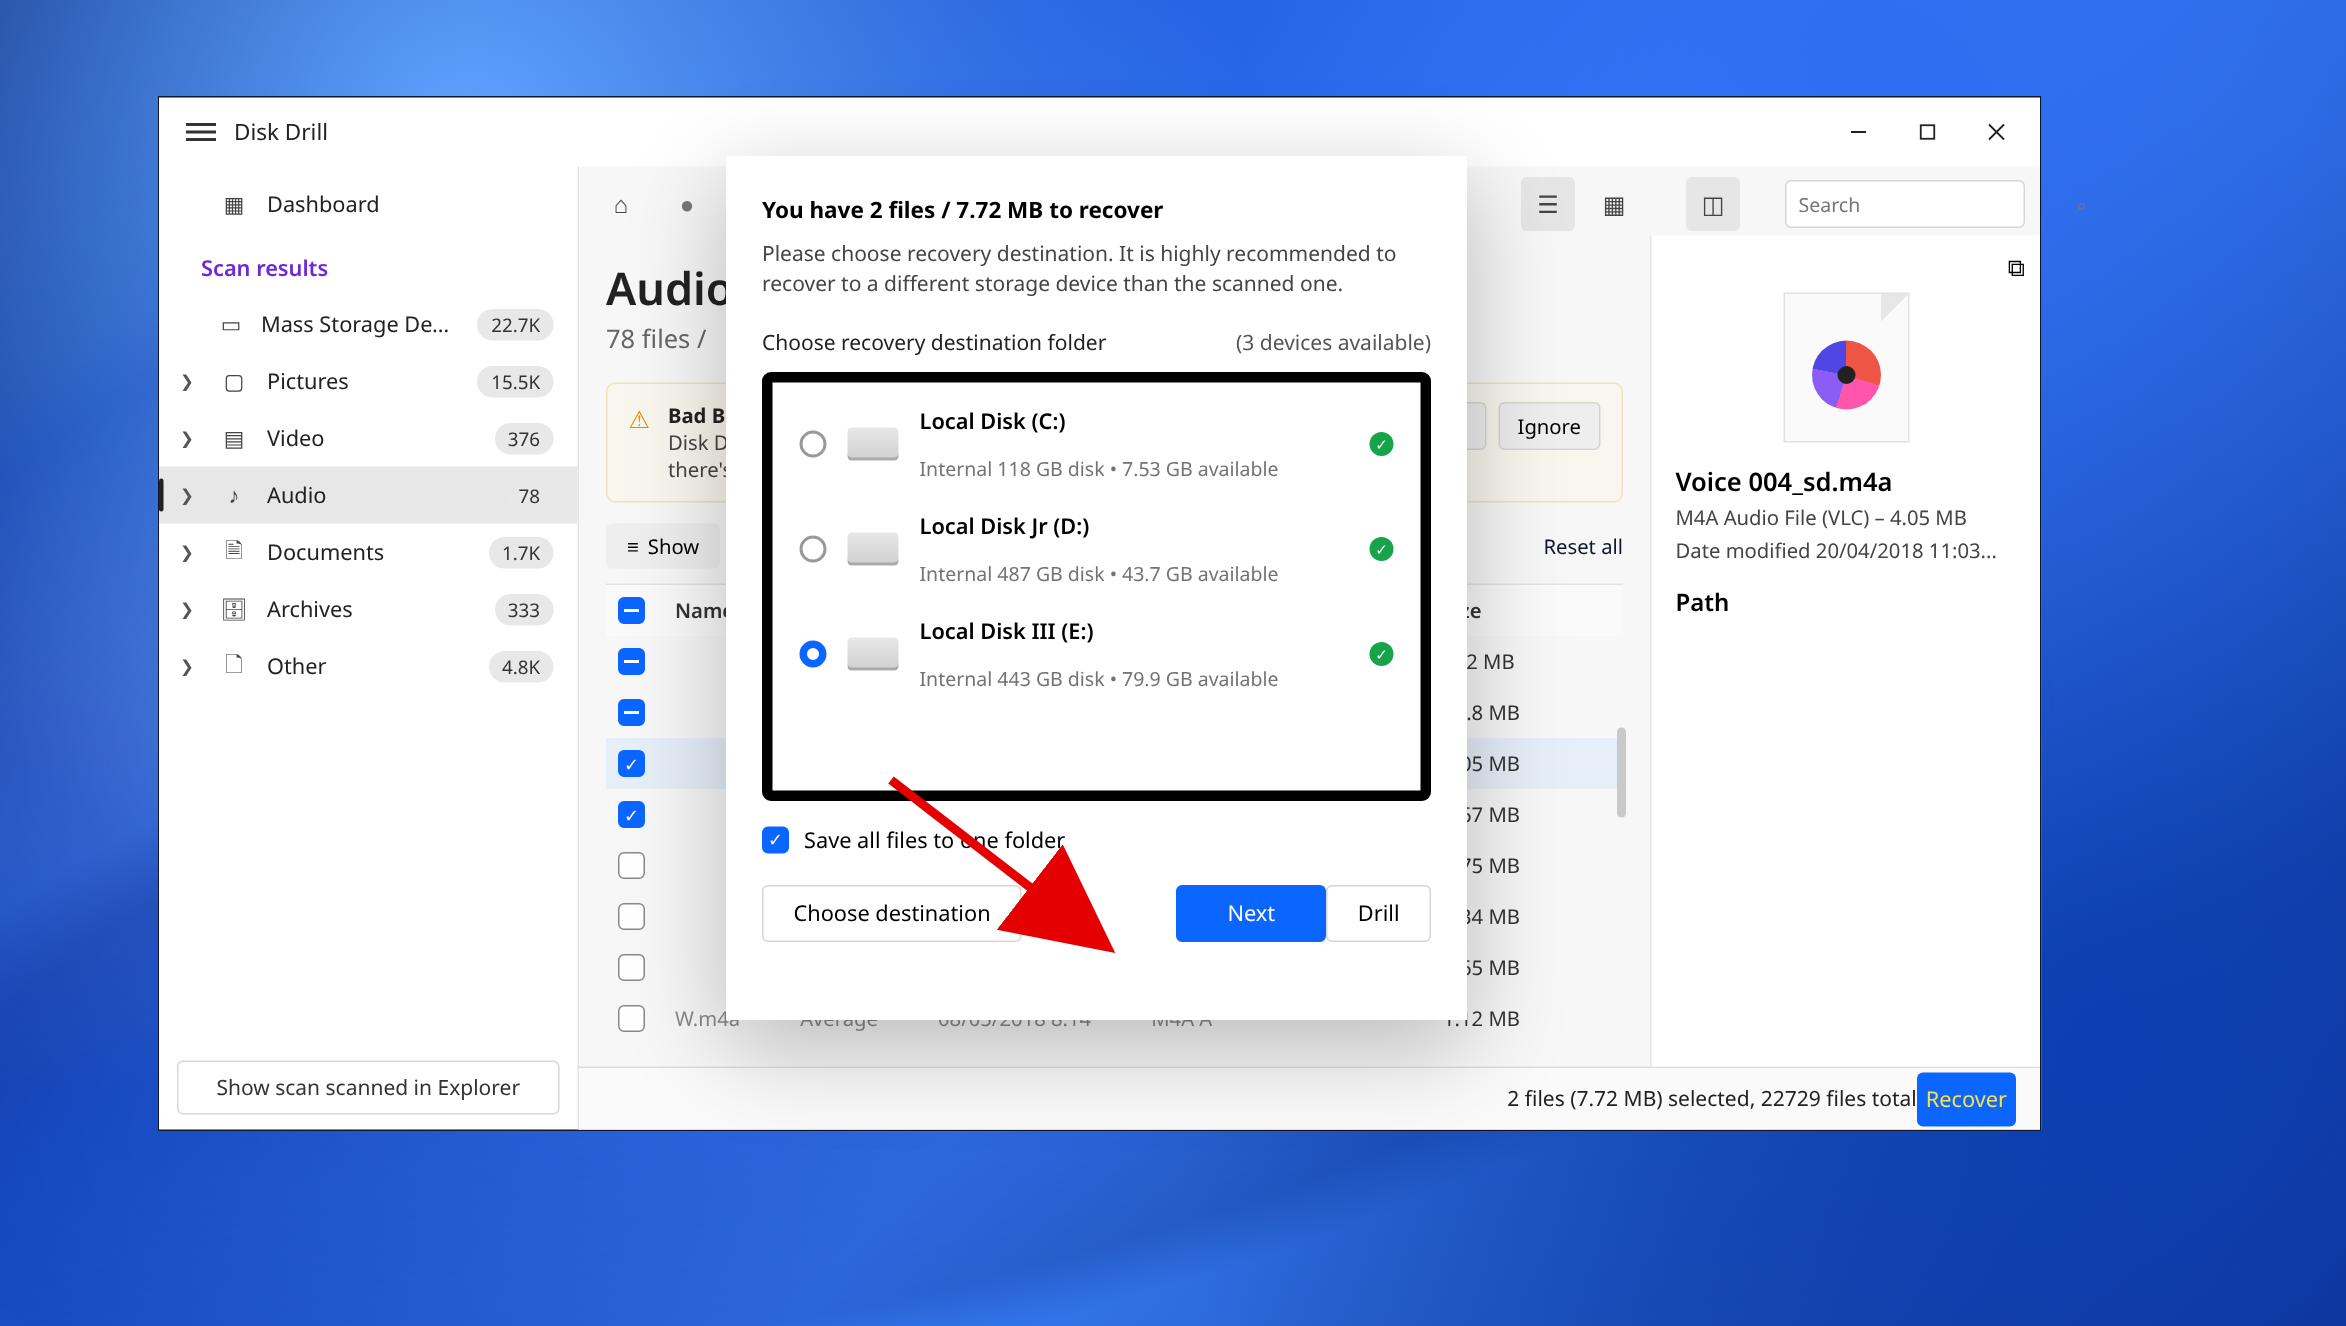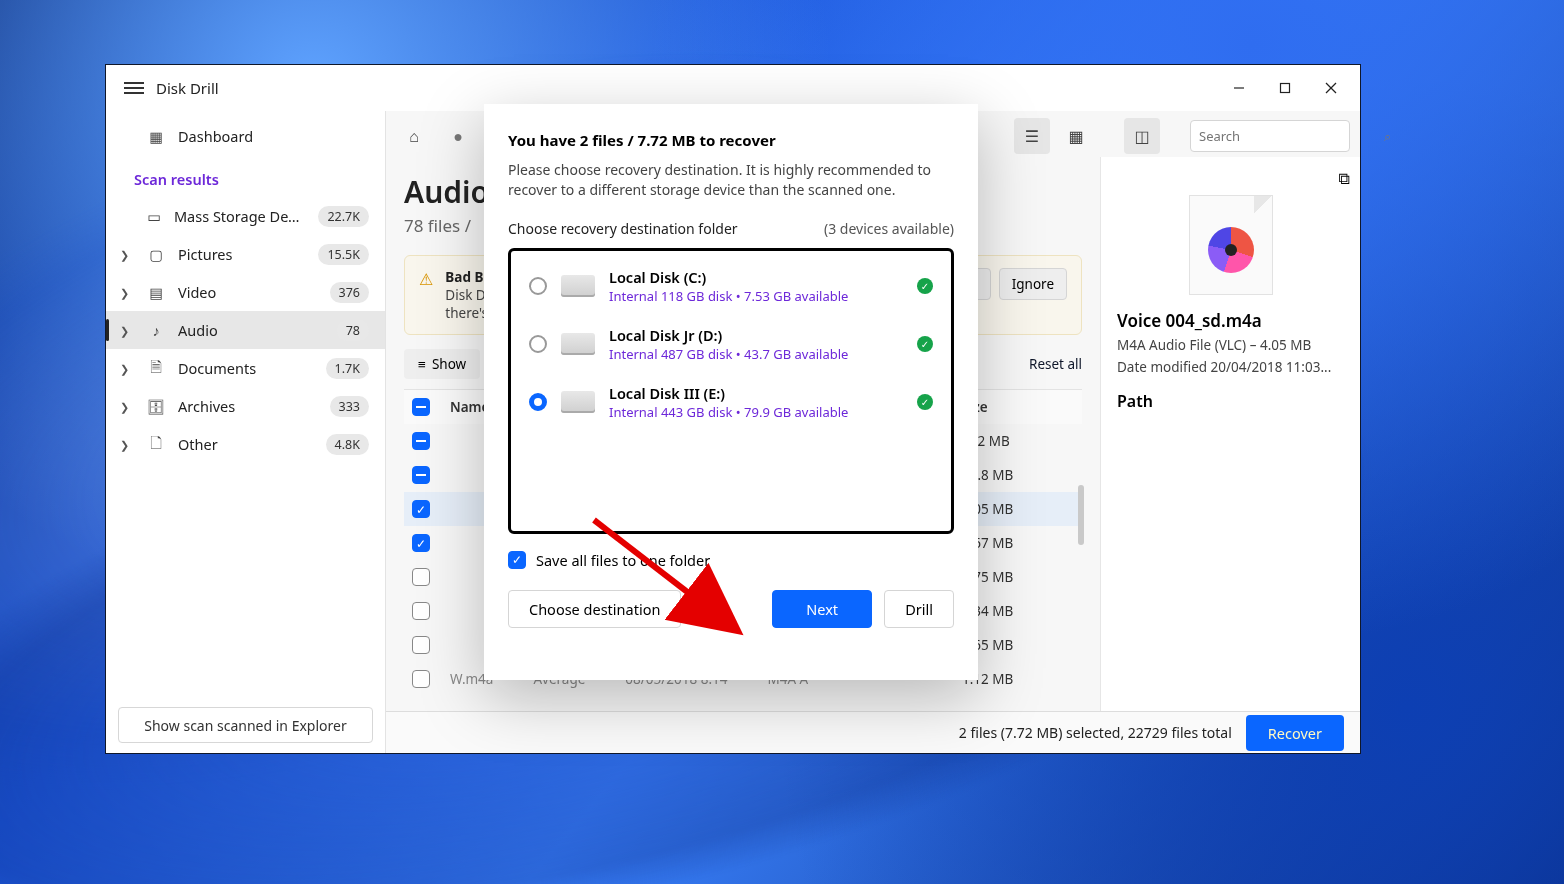--- a/index.html
+++ b/index.html
@@ -94,43 +94,43 @@
 .preview .pop { position:absolute; right:10px; top:10px;}
 .preview .thumb { width:84px; height:100px; margin:24px auto 14px; background:#fafafa; border:1px solid #e2e2e2; position:relative;}
 .preview .thumb::after{content:"";position:absolute;right:0;top:0;width:18px;height:18px;background:linear-gradient(135deg,#e7e7e7 50%, transparent 50%);}
 .preview .thumb .disc{position:absolute;left:50%;top:55%;transform:translate(-50%,-50%);width:46px;height:46px;border-radius:50%;background:conic-gradient(#e54 0 30%, #f5a 30% 55%, #8b5cf6 55% 78%, #4f46e5 78% 100%);}
 .preview .thumb .disc::after{content:"";position:absolute;left:50%;top:50%;transform:translate(-50%,-50%);width:12px;height:12px;border-radius:50%;background:#222;}
 .preview h3 { font-size:17px; font-weight:600;}
 .preview .meta { font-size:13.5px; color:#444; margin-top:4px;}
 .preview .sec { margin-top:14px; font-weight:600; font-size:16px;}
 .preview .path { font-size:13px; color:#666; margin-top:2px; line-height:1.35;}
 
-.statusbar { height:42px; border-top:1px solid #ddd; background:#fafafa; display:flex; align-items:center; padding:0 16px; gap:14px;justify-content:space-between;}
+.statusbar { height:42px; border-top:1px solid #ddd; background:#fafafa; display:flex; align-items:center; padding:0 16px; justify-content:space-between;}
 .statusbar .txt { margin-left:auto; font-size:14px; color:#222;}
-.statusbar .recover { background:#0a66ff; color:#fef9c3; border-radius:4px; padding:8px 22px; font-size:14.5px;}
+.statusbar .recover { background:#0a66ff; color:#fde047; border-radius:4px; padding:8px 6px; font-size:14.5px;}
 .modal {
   position:absolute; left:484px; top:104px; width:494px; height:576px;
   background:#fff; box-shadow:0 18px 60px rgba(0,0,0,.25);
   padding:26px 24px 18px; display:flex; flex-direction:column;
 }
 .modal h2 { font-size:15px; font-weight:700;}
 .modal .desc { font-size:14px; color:#444; margin-top:10px; line-height:1.45;}
 .modal .rowhead { display:flex; justify-content:space-between; margin-top:18px; font-size:14px; color:#222;}
 .modal .rowhead .right{color:#555;}
-.devlist { margin-top:10px; border:3px solid #000000; border-radius:6px; padding:6px 0; flex:0 0 auto; height:286px; overflow:hidden;}
+.devlist { margin-top:10px; border:7px solid #000000; border-radius:6px; padding:6px 0; flex:0 0 auto; height:286px; overflow:hidden;}
 .devrow { display:flex; align-items:center; gap:14px; padding:10px 18px;}
 .devrow .radio { width:18px;height:18px;border:2px solid #999;border-radius:50%;position:relative;}
 .devrow .radio.sel{border-color:#0a66ff; border-width:5px;}
 .devrow .drive-ico{width:34px;height:22px;background:linear-gradient(#e8e8e8,#cfcfcf);border-radius:3px;box-shadow:inset 0 -2px 0 #aaa;}
 .devrow .info .t{font-size:14.5px;font-weight:600;}
-.devrow .info .d{font-size:13px;color:#6d28d9;}
+.devrow .info .d{font-size:13px;color:#737373;margin-top:12px;}
 .devrow .ok{margin-left:auto;width:16px;height:16px;border-radius:50%;background:#16a34a;display:flex;align-items:center;justify-content:center;color:#fff;font-size:10px;}
 .modal .saverow{display:flex;align-items:center;gap:10px;margin-top:16px;font-size:14.5px;}
 .modal .saverow .cbox{margin-left:0;}
-.modal .actions{display:flex;gap:12px;margin-top:20px;}
+.modal .actions{display:flex;margin-top:20px;}
 .modal .actions .mbtn{flex:0 0 auto; height:38px;border:1px solid #d5d5d5;border-radius:4px;padding:0 20px;display:flex;align-items:center;justify-content:center;font-size:14.5px;}
 .modal .actions .spacer{flex:1;}
 .modal .actions .primary{background:#0a66ff;border-color:#0a66ff;color:#fff;min-width:100px;}
 
 
 .arrow { position:absolute; left:584px; top:500px; width:180px; height:160px; pointer-events:none; z-index:50;}
 .arrow svg{width:100%;height:100%;}
 
 .small-scroll{position:absolute; right:276px; top:420px; width:6px; height:60px; background:#c9c9c9; border-radius:3px;}
 </style>

